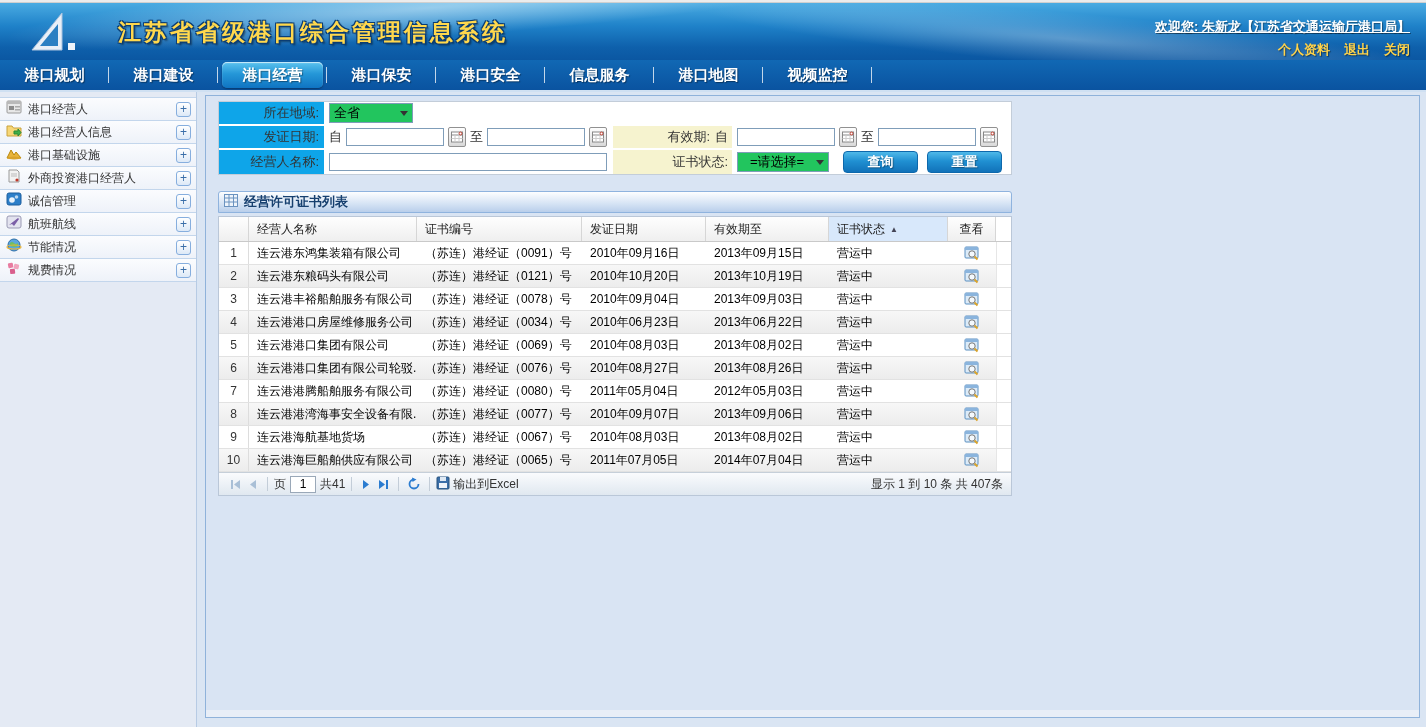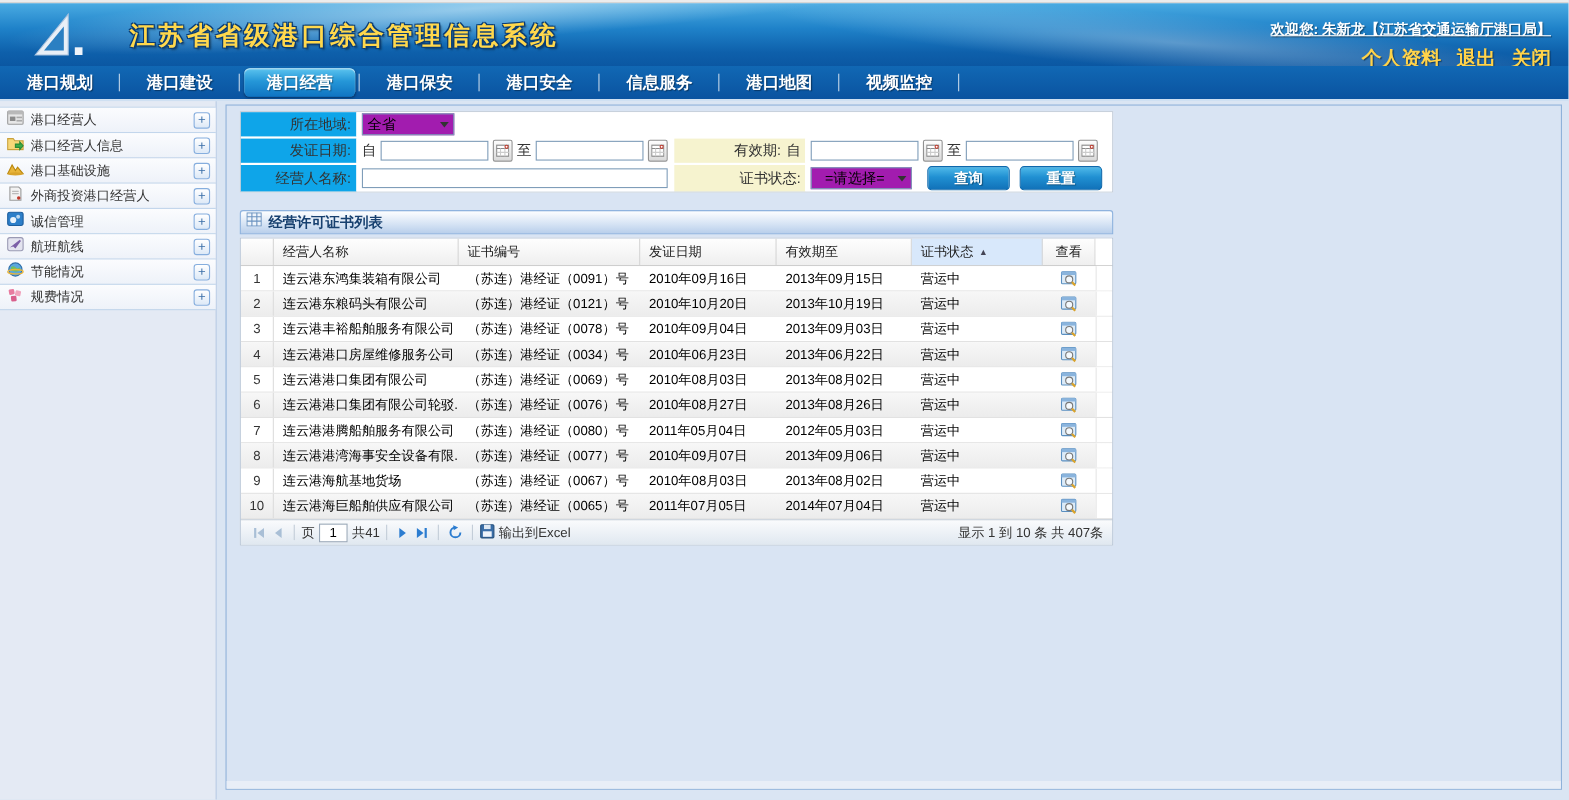--- a/index.html
+++ b/index.html
@@ -19,21 +19,21 @@
   .banner::after { content:""; position:absolute; right:-5%; top:6px; width:60%; height:60px;
     background:radial-gradient(ellipse at 50% 50%, rgba(255,255,255,.30), rgba(255,255,255,0) 62%);
     transform:rotate(5deg); }
   .logo { position:absolute; left:28px; top:7px; z-index:3; }
   .app-title { position:absolute; left:118px; top:14px; z-index:3;
     font-size:23px; font-weight:bold; letter-spacing:3px; color:#ffd84d;
     text-shadow:-1px -1px 0 #0a3c74,1px -1px 0 #0a3c74,-1px 1px 0 #0a3c74,1px 1px 0 #0a3c74,2px 2px 2px rgba(0,0,0,.45); }
   .welcome { position:absolute; right:16px; top:15px; z-index:3; color:#ffffff;
     font-size:13px; font-weight:bold; text-decoration:underline; text-shadow:1px 1px 1px rgba(0,0,0,.4); }
   .hdr-links { position:absolute; right:16px; top:38px; z-index:3; display:flex; gap:14px; }
-  .hdr-links span { color:#ffd34a; font-size:18px; font-weight:bold; cursor:pointer;
+  .hdr-links span { color:#ffd34a; font-size:13px; font-weight:bold; cursor:pointer;
     text-shadow:1px 1px 1px rgba(0,0,0,.45); }
 
   
   .navbar { height:30px; background:linear-gradient(180deg,#1168b4,#0a53a0); display:flex; }
   .nav-tab { width:109px; position:relative; display:flex; align-items:center; justify-content:center; cursor:pointer; }
   .nav-tab::after { content:""; position:absolute; right:0; top:7px; height:16px; width:1px; background:rgba(255,255,255,.75); }
   .nav-tab .lbl { color:#fff; font-size:15px; font-weight:bold; text-shadow:1px 1px 1px rgba(0,0,0,.4); }
   .nav-tab.active { justify-content:center; }
   .nav-tab.active .pill { display:flex; align-items:center; justify-content:center;
     width:101px; height:26px; border-radius:5px;
@@ -72,21 +72,21 @@
   .cf-b { width:289px; }
   .cf-d { flex:1; }
   .txt { height:18px; border:1px solid #7f9db9; background:#fff; font-size:12px; padding:0 3px;
     font-family:inherit; }
   .date-in { width:98px; }
   .name-in { width:278px; }
   .mini-lab { font-size:13px; color:#333; }
   .cal-btn { width:18px; height:20px; border:1px solid #919191; border-radius:2px;
     background:linear-gradient(180deg,#fefefe,#d9d9d9); display:flex; align-items:center;
     justify-content:center; cursor:pointer; }
-  .fsel { height:20px; border:1px solid #7f9db9; background:#a21caf; display:flex;
+  .fsel { height:20px; border:1px solid #7f9db9; background:#22c55e; display:flex;
     align-items:center; font-size:13px; color:#000; padding:0 4px; cursor:pointer; }
   .fsel .arr { margin-left:auto; width:0; height:0; border-left:4px solid transparent;
     border-right:4px solid transparent; border-top:5px solid #333; }
   .sel-region { width:84px; }
   .sel-status { width:92px; margin-right:10px;padding-left:12px; }
   .btn { width:75px; height:22px; border:1px solid #0d68ac; border-radius:4px; color:#fff;
     font-size:13px; font-weight:bold; cursor:pointer; text-shadow:1px 1px 1px rgba(0,0,0,.35);
     background:linear-gradient(180deg,#4fb9e9 0%,#2090d2 45%,#1172b9 100%);
     display:flex; align-items:center; justify-content:center; margin-right:5px; }
 

